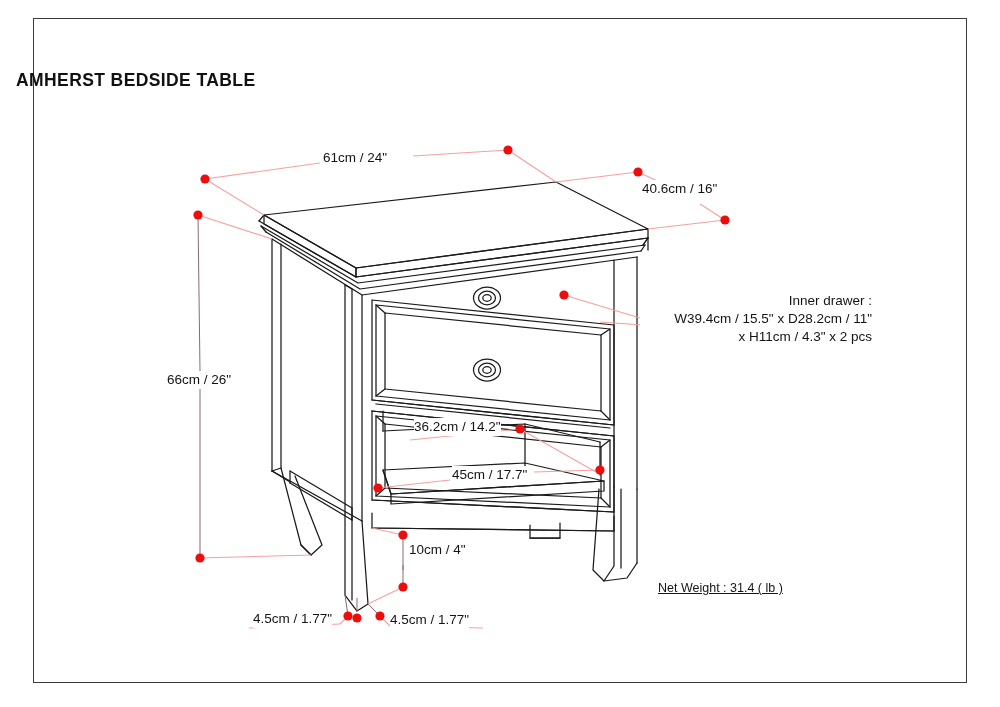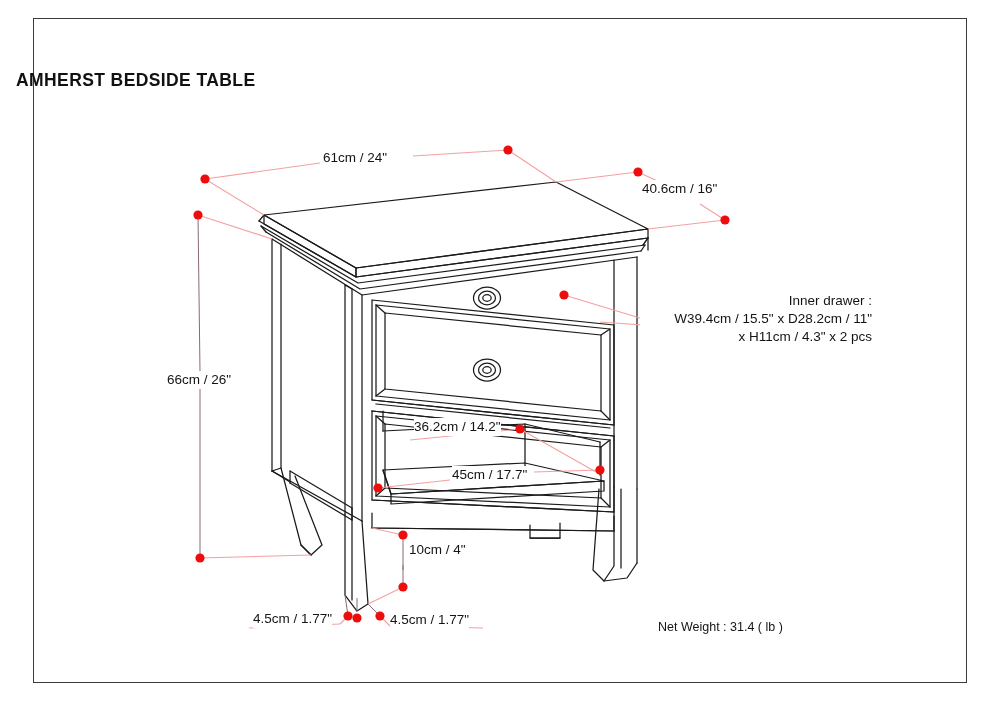--- a/index.html
+++ b/index.html
@@ -287,15 +287,15 @@
   <div class="dim-label" style="left:253px; top:610px;">4.5cm / 1.77"</div>
 
   <div class="dim-label" style="left:390px; top:611px;">4.5cm / 1.77"</div>
 
   <div class="dim-label multiline" style="left:640px; top:292px; width:232px;">
     <div>Inner drawer :</div>
     <div>W39.4cm / 15.5" x D28.2cm / 11"</div>
     <div>x H11cm / 4.3" x 2 pcs</div>
   </div>
 
-  <div class="weight-label" style="left:658px; top:620px;">Net Weight : 31.4 ( lb )</div>
+  <div class="weight-label" style="left:658px; top:581px;text-decoration:underline;">Net Weight : 31.4 ( lb )</div>
 
 </div>
 
 </body></html>

